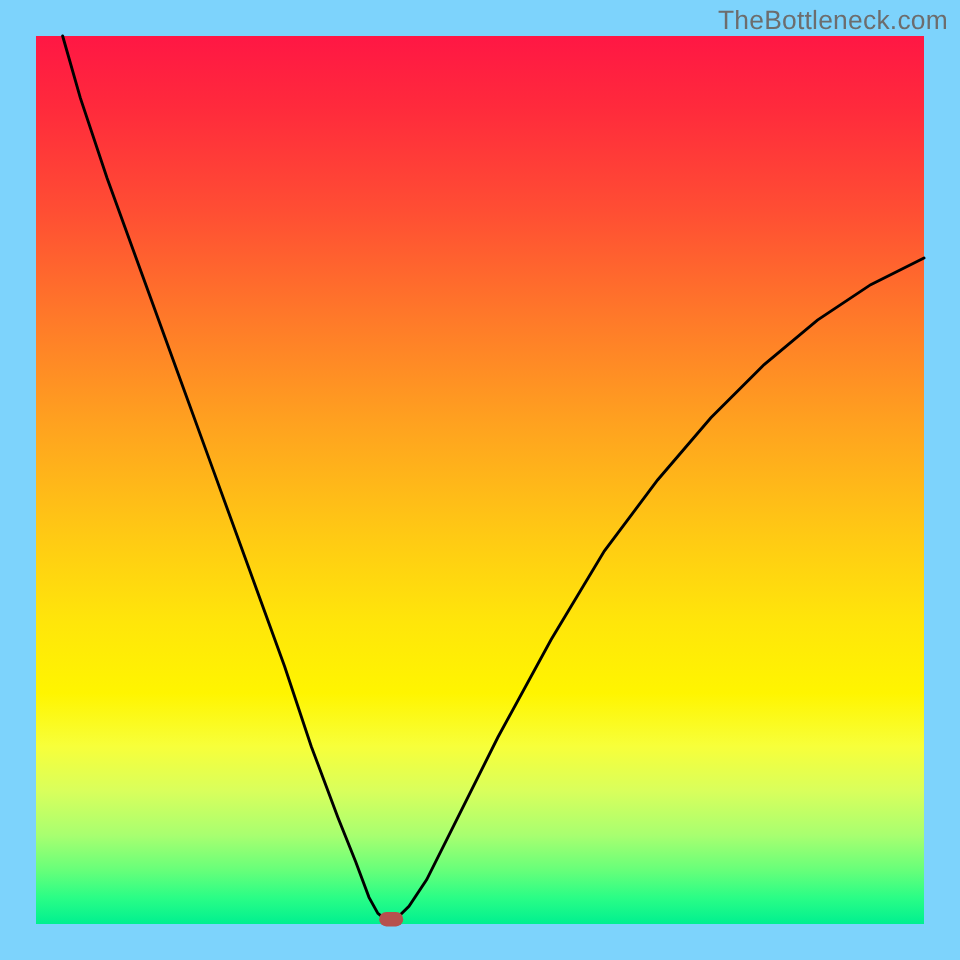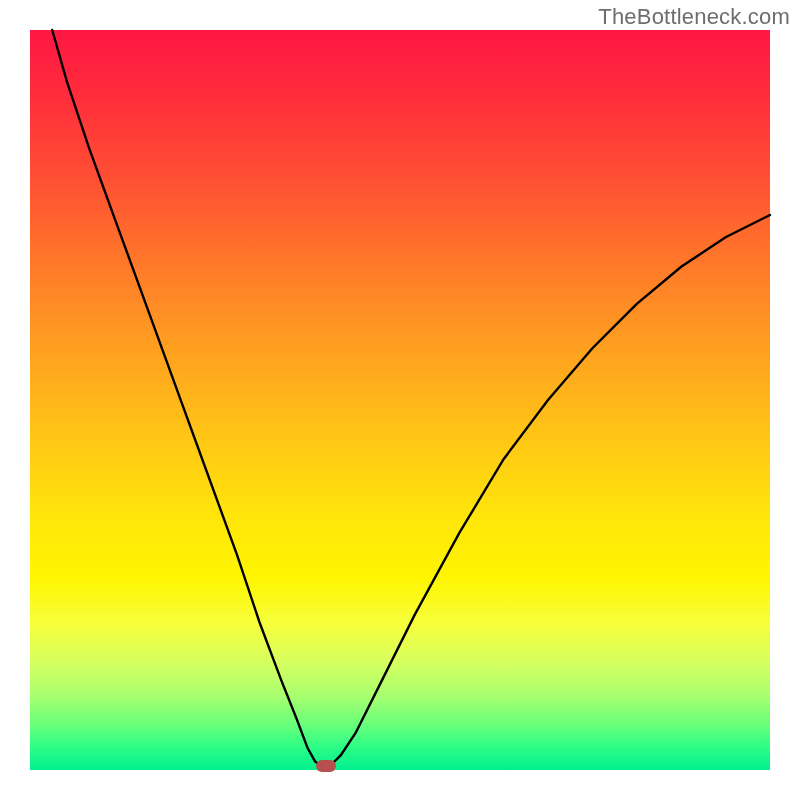--- a/index.html
+++ b/index.html
@@ -10,21 +10,21 @@
     background: #000;
     overflow: hidden;
     font-family: Arial, Helvetica, sans-serif;
   }
   .frame {
     position: absolute;
     left: 0;
     top: 0;
     width: 800px;
     height: 800px;
-    background: #ffffff;
+    background: #7dd3fc;
   }
   .plot-area {
     position: absolute;
     left: 30px;
     top: 30px;
     width: 740px;
     height: 740px;
     
     background: linear-gradient(
       to bottom,

